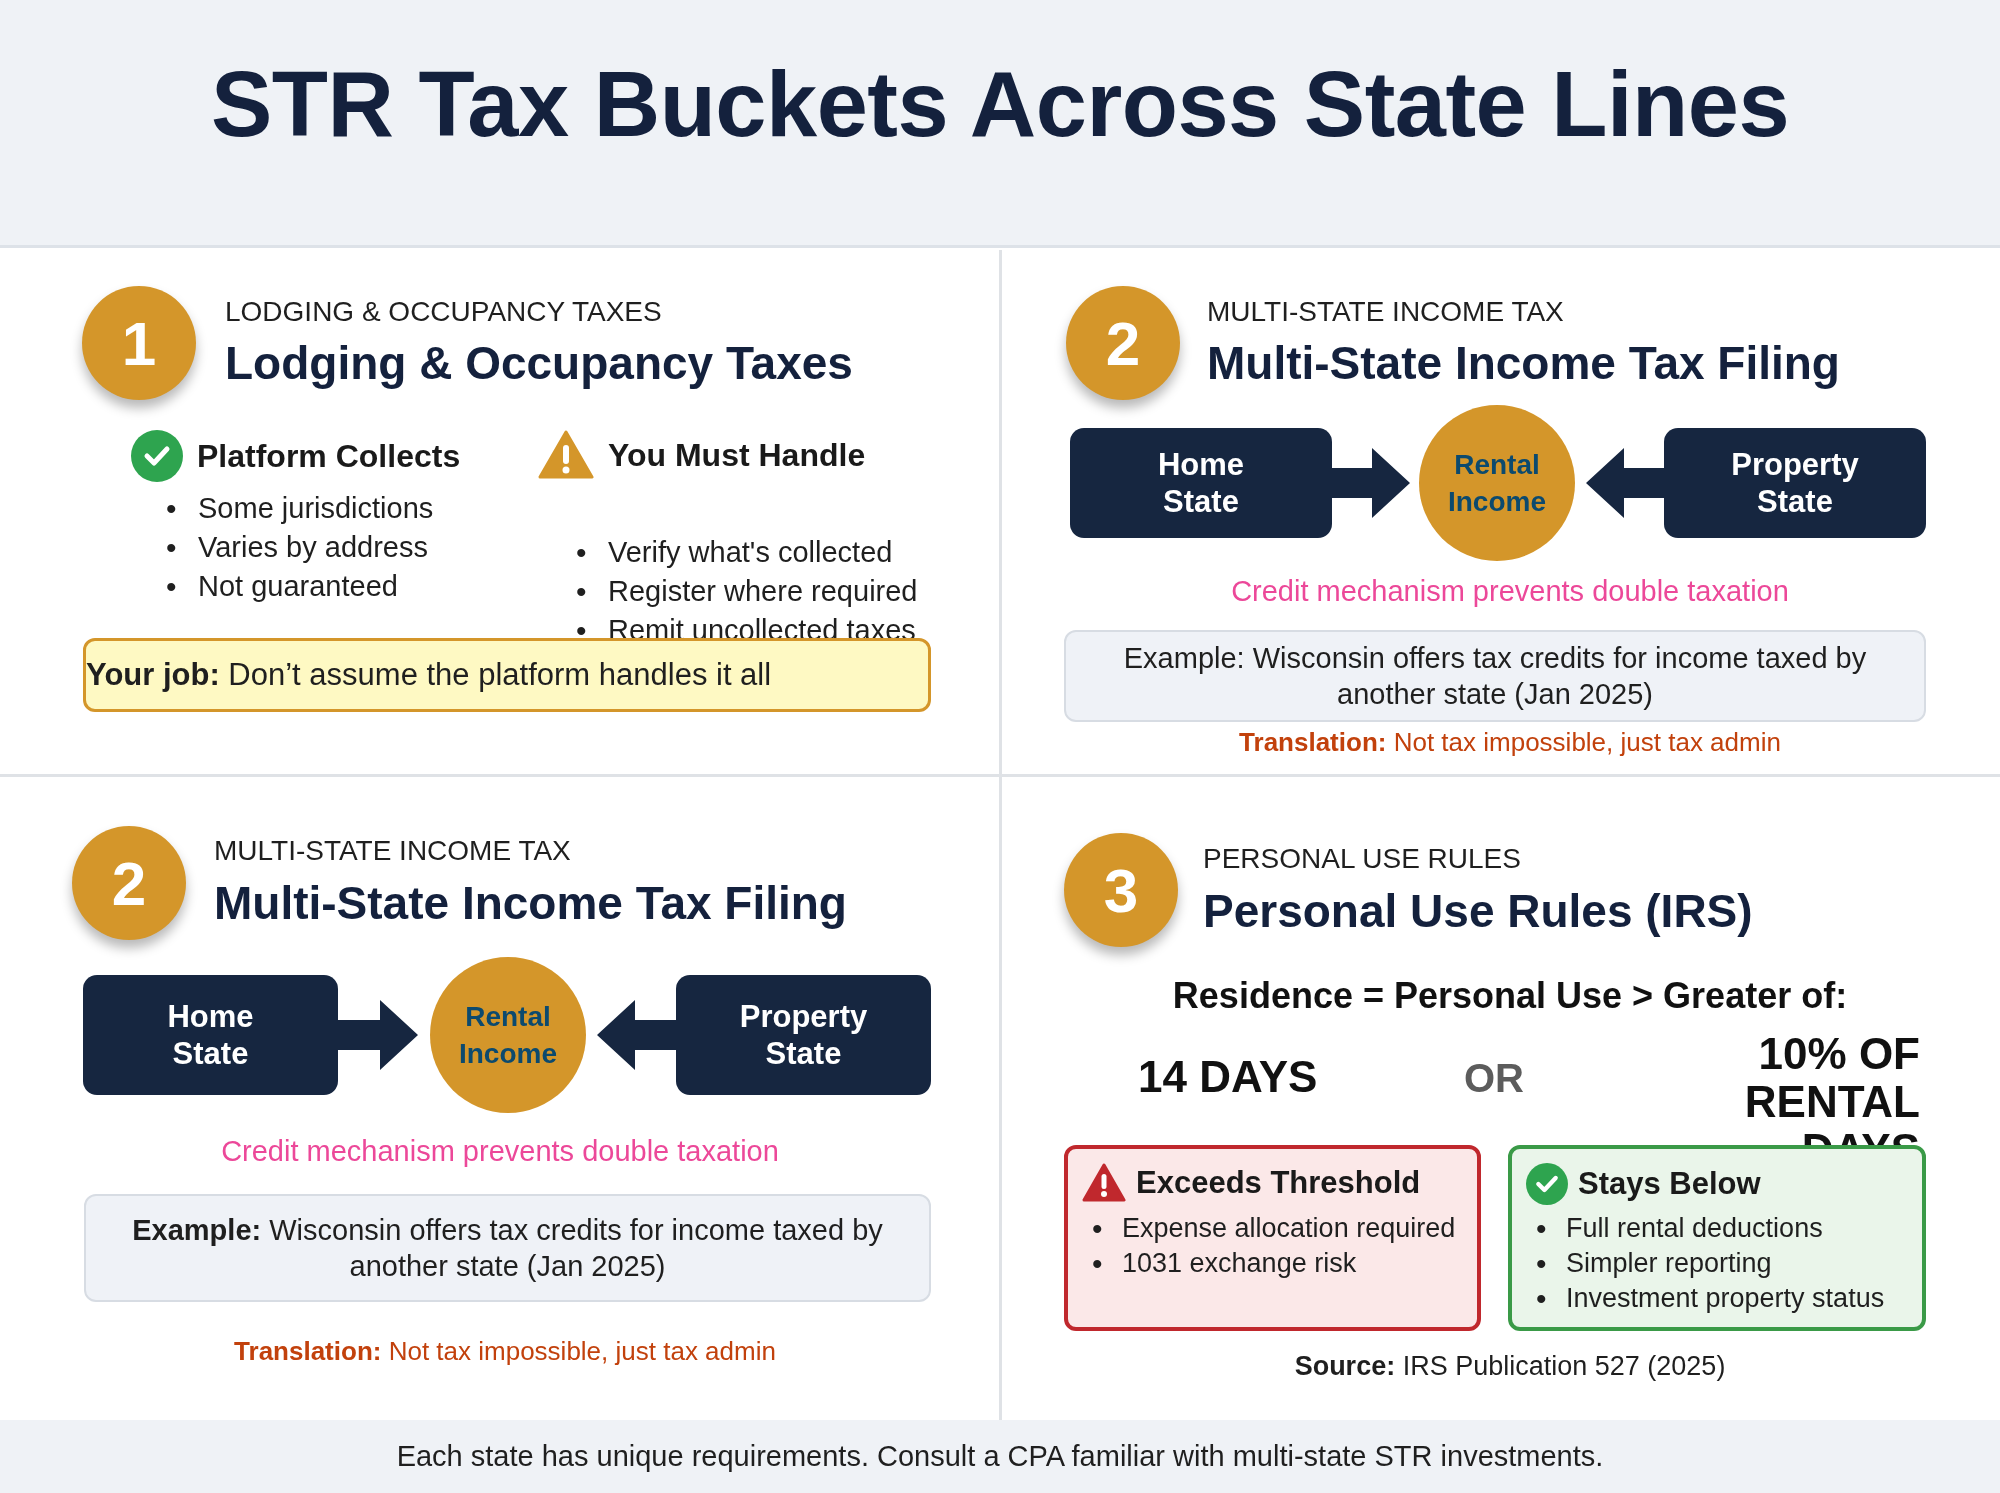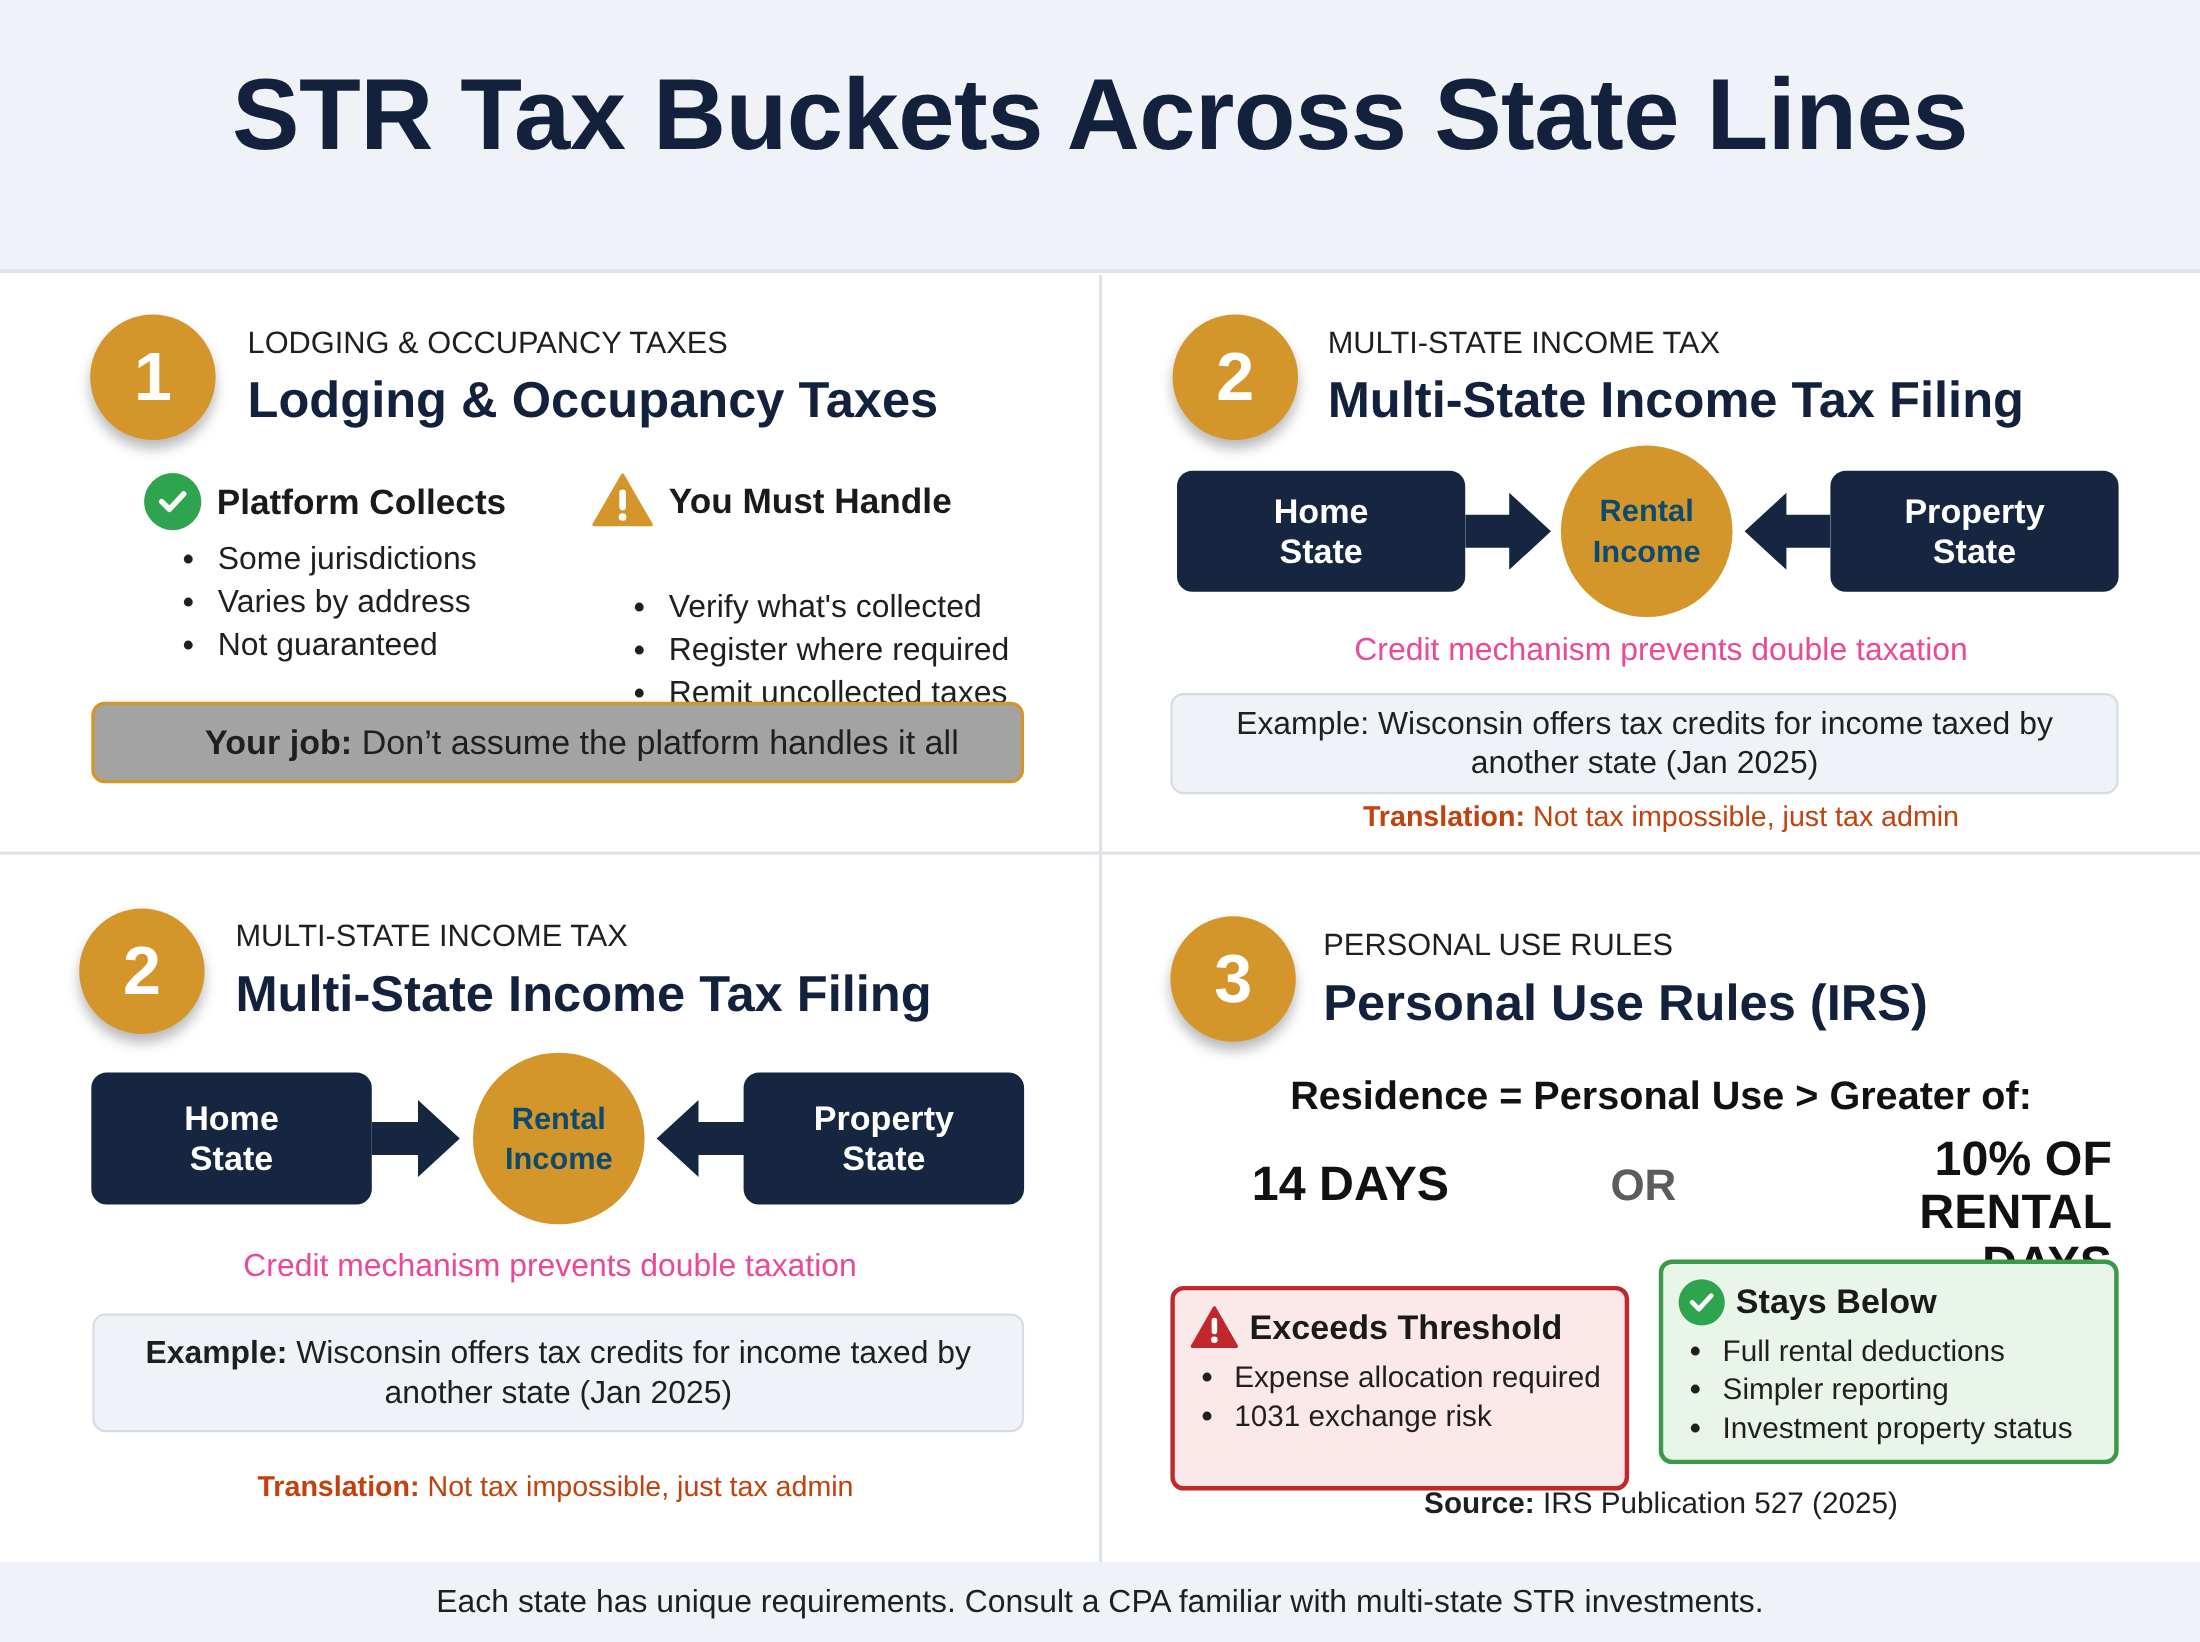--- a/index.html
+++ b/index.html
@@ -34,23 +34,23 @@
   
   .col-head { position: absolute; font-size: 32px; font-weight: bold; color: #1a1a1a; display: flex; align-items: center; gap: 14px; white-space: nowrap; }
   .ic-check { width: 52px; height: 52px; border-radius: 50%; background: #2ea44f; display: inline-flex; align-items: center; justify-content: center; }
   .ic-warn { width: 56px; height: 50px; display: inline-block; }
   ul.bl { position: absolute; list-style: none; font-size: 29px; color: #1f1f1f; line-height: 39px; }
   ul.bl li { position: relative; padding-left: 32px; white-space: nowrap; }
   ul.bl li::before { content: "\2022"; position: absolute; left: 0; top: 0; font-size: 30px; }
 
   .jobbox {
     position: absolute; left: 83px; top: 638px; width: 848px; height: 74px;
-    background: #a3a3a3; border: 3px solid #d4962a; border-radius: 12px;
-    display: flex; align-items: center; justify-content: center;
-    font-size: 31px; color: #1f1f1f; padding-left: 44px;
+    background: #fef9c3; border: 3px solid #d4962a; border-radius: 12px;
+    display: flex; align-items: center; 
+    font-size: 31px; color: #1f1f1f;
   }
 
   
   .flowbox {
     position: absolute; background: #162640; color: #fff; border-radius: 14px;
     font-size: 31px; font-weight: bold; text-align: center; line-height: 37px;
     display: flex; align-items: center; justify-content: center;
   }
   .flowcircle {
     position: absolute; width: 156px; height: 156px; border-radius: 50%;
@@ -67,21 +67,21 @@
   .translation { position: absolute; font-size: 26px; color: #c2410c; text-align: center; white-space: nowrap; }
   b { font-weight: bold; }
 
   
   .rule-line { position: absolute; left: 1040px; width: 940px; text-align: center; font-size: 36px; font-weight: bold; color: #111; }
   .days { position: absolute; font-size: 44px; font-weight: bold; color: #111; text-align: right; line-height: 48px; }
   .or { position: absolute; font-size: 40px; font-weight: bold; color: #5c5c5c; }
   .outcome {
     position: absolute; border-radius: 12px; border: 4px solid;
   }
-  .outcome.red { background: #fbe8e8; border-color: #c0282d; margin-top: 24px; }
+  .outcome.red { background: #fbe8e8; border-color: #c0282d; }
   .outcome.green { background: #eaf5ea; border-color: #3a9a47; }
   .outcome .oh { position: absolute; left: 14px; top: 14px; font-size: 31px; font-weight: bold; color: #1a1a1a; display: flex; align-items: center; gap: 10px; white-space: nowrap; }
   .outcome ul.bl { font-size: 27px; line-height: 35px; left: 24px; top: 62px; }
   .outcome ul.bl li { padding-left: 30px; }
 
   .source { position: absolute; left: 1040px; width: 940px; top: 1351px; text-align: center; font-size: 27px; color: #1f1f1f; }
 
   .footer {
     position: absolute; left: 0; top: 1420px; width: 2000px; height: 73px;
     background: #eff2f6; display: flex; align-items: center; justify-content: center;

